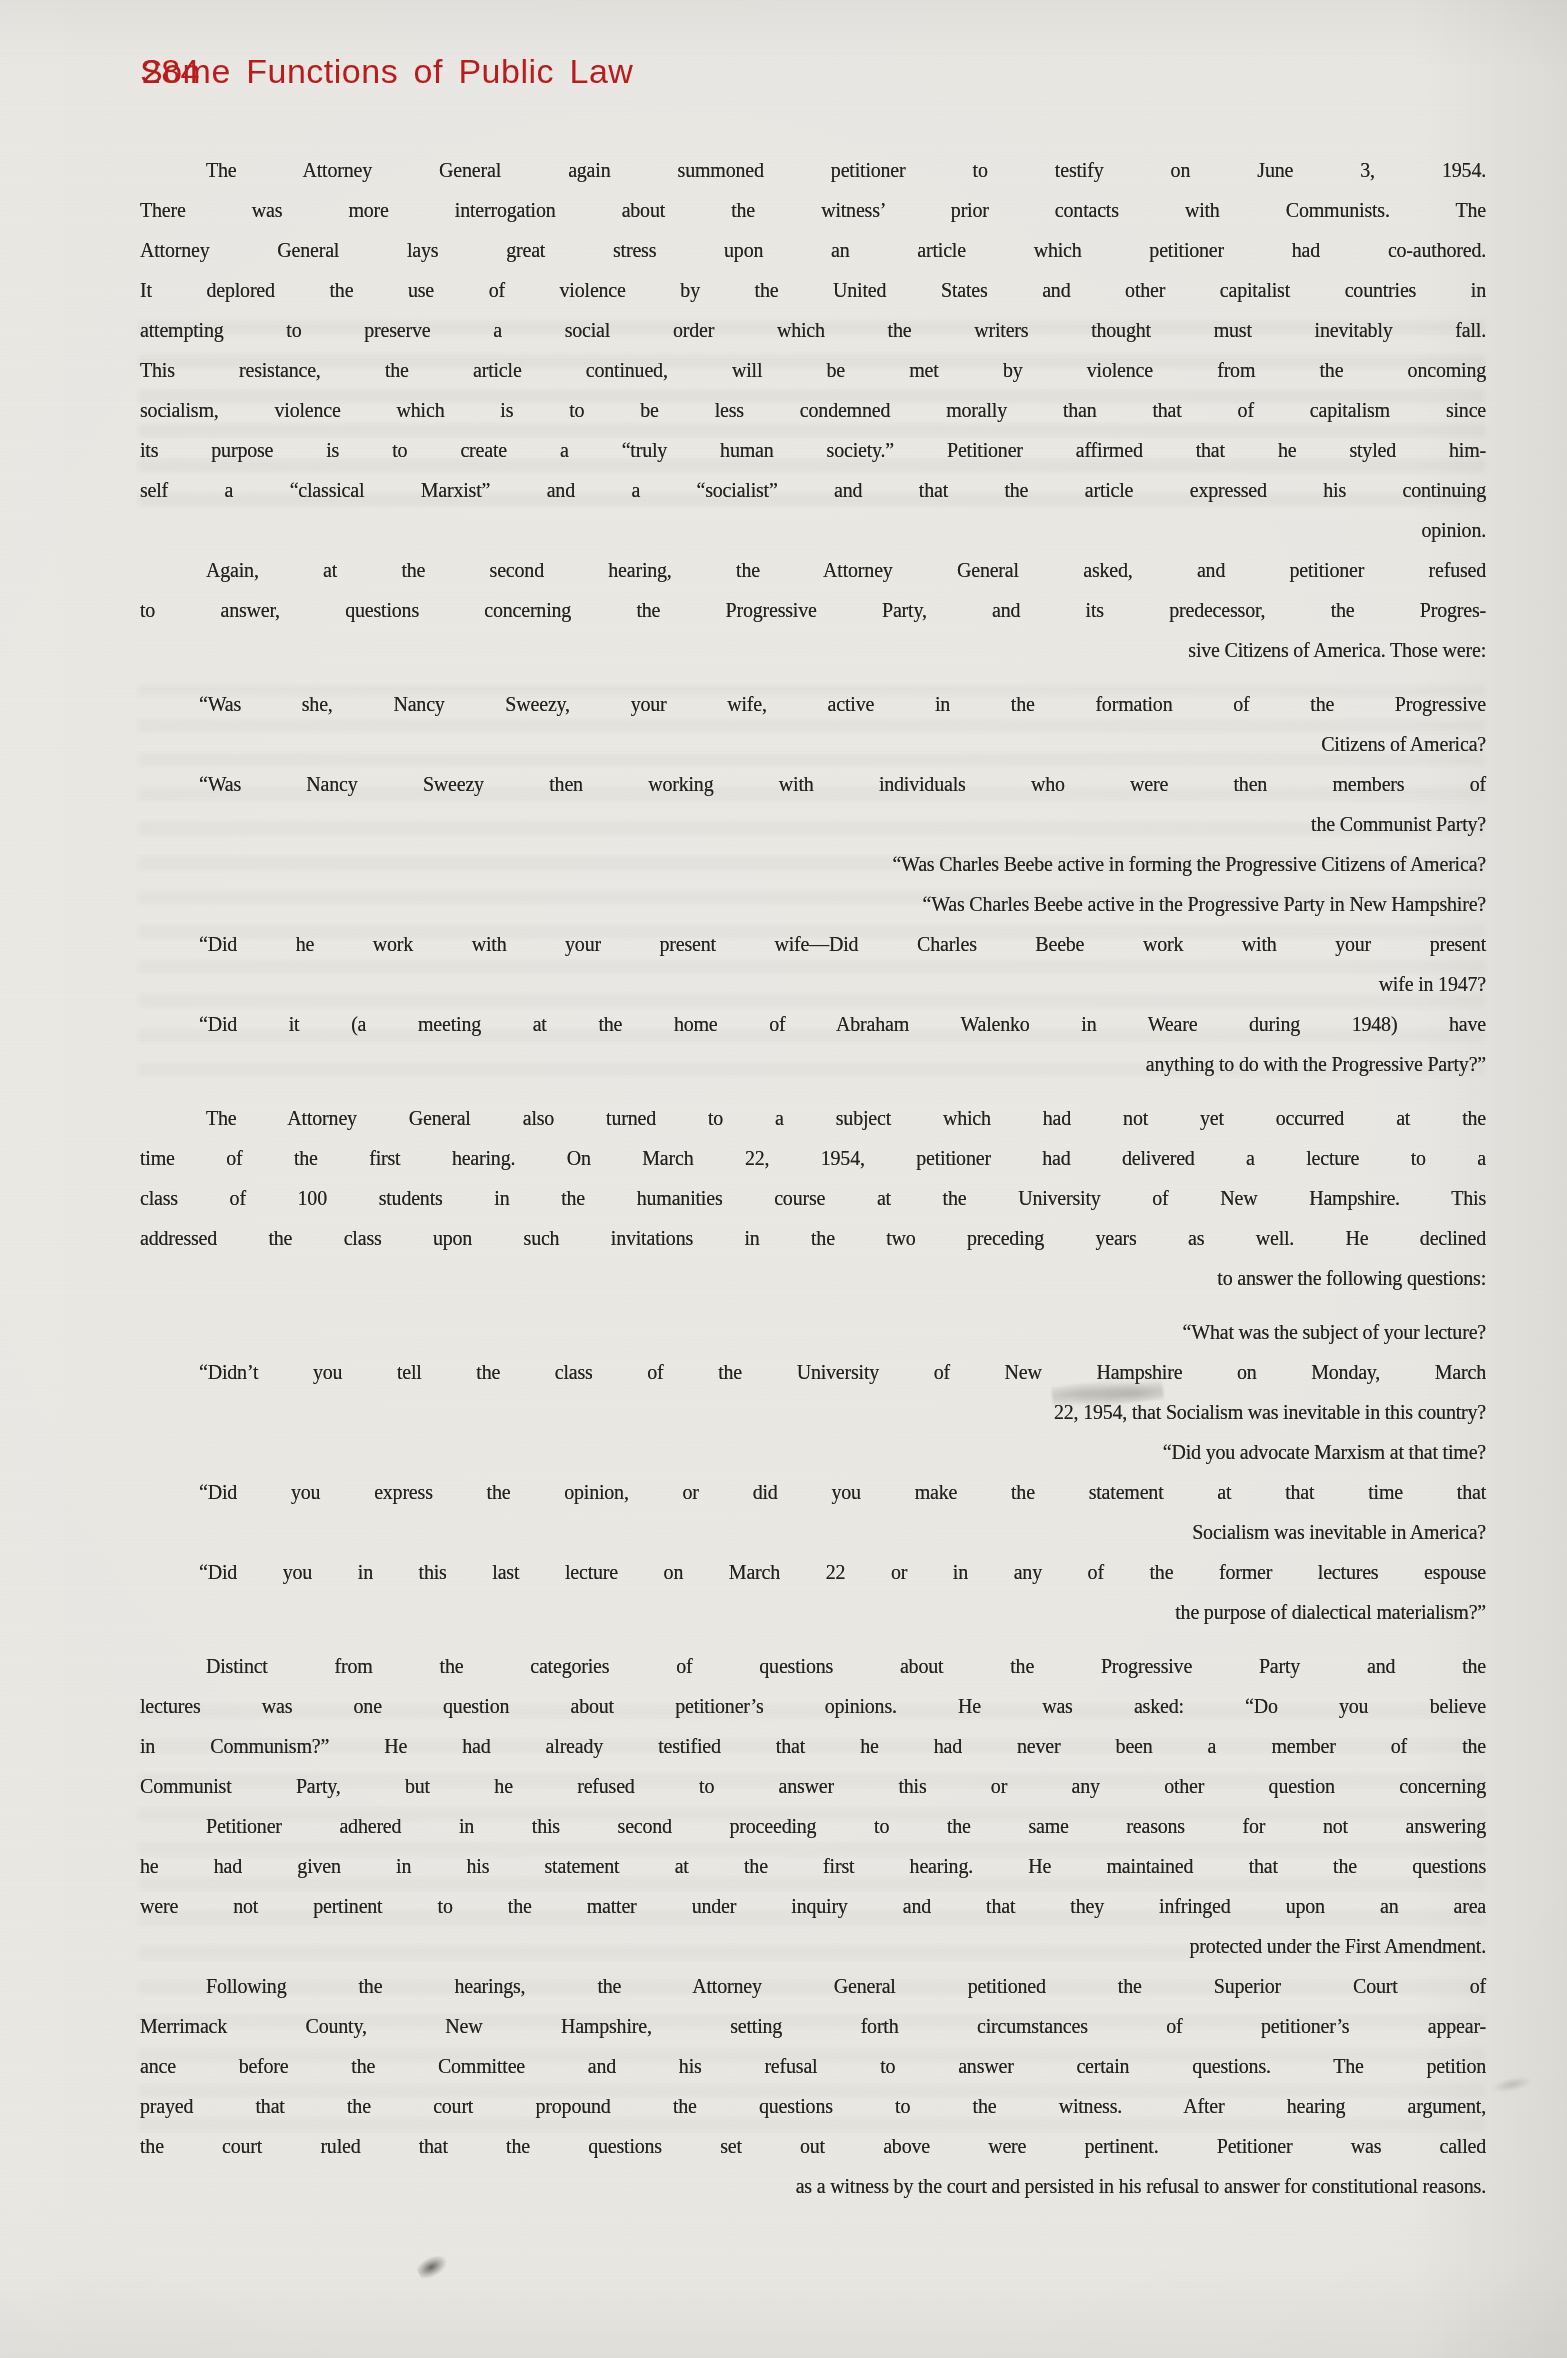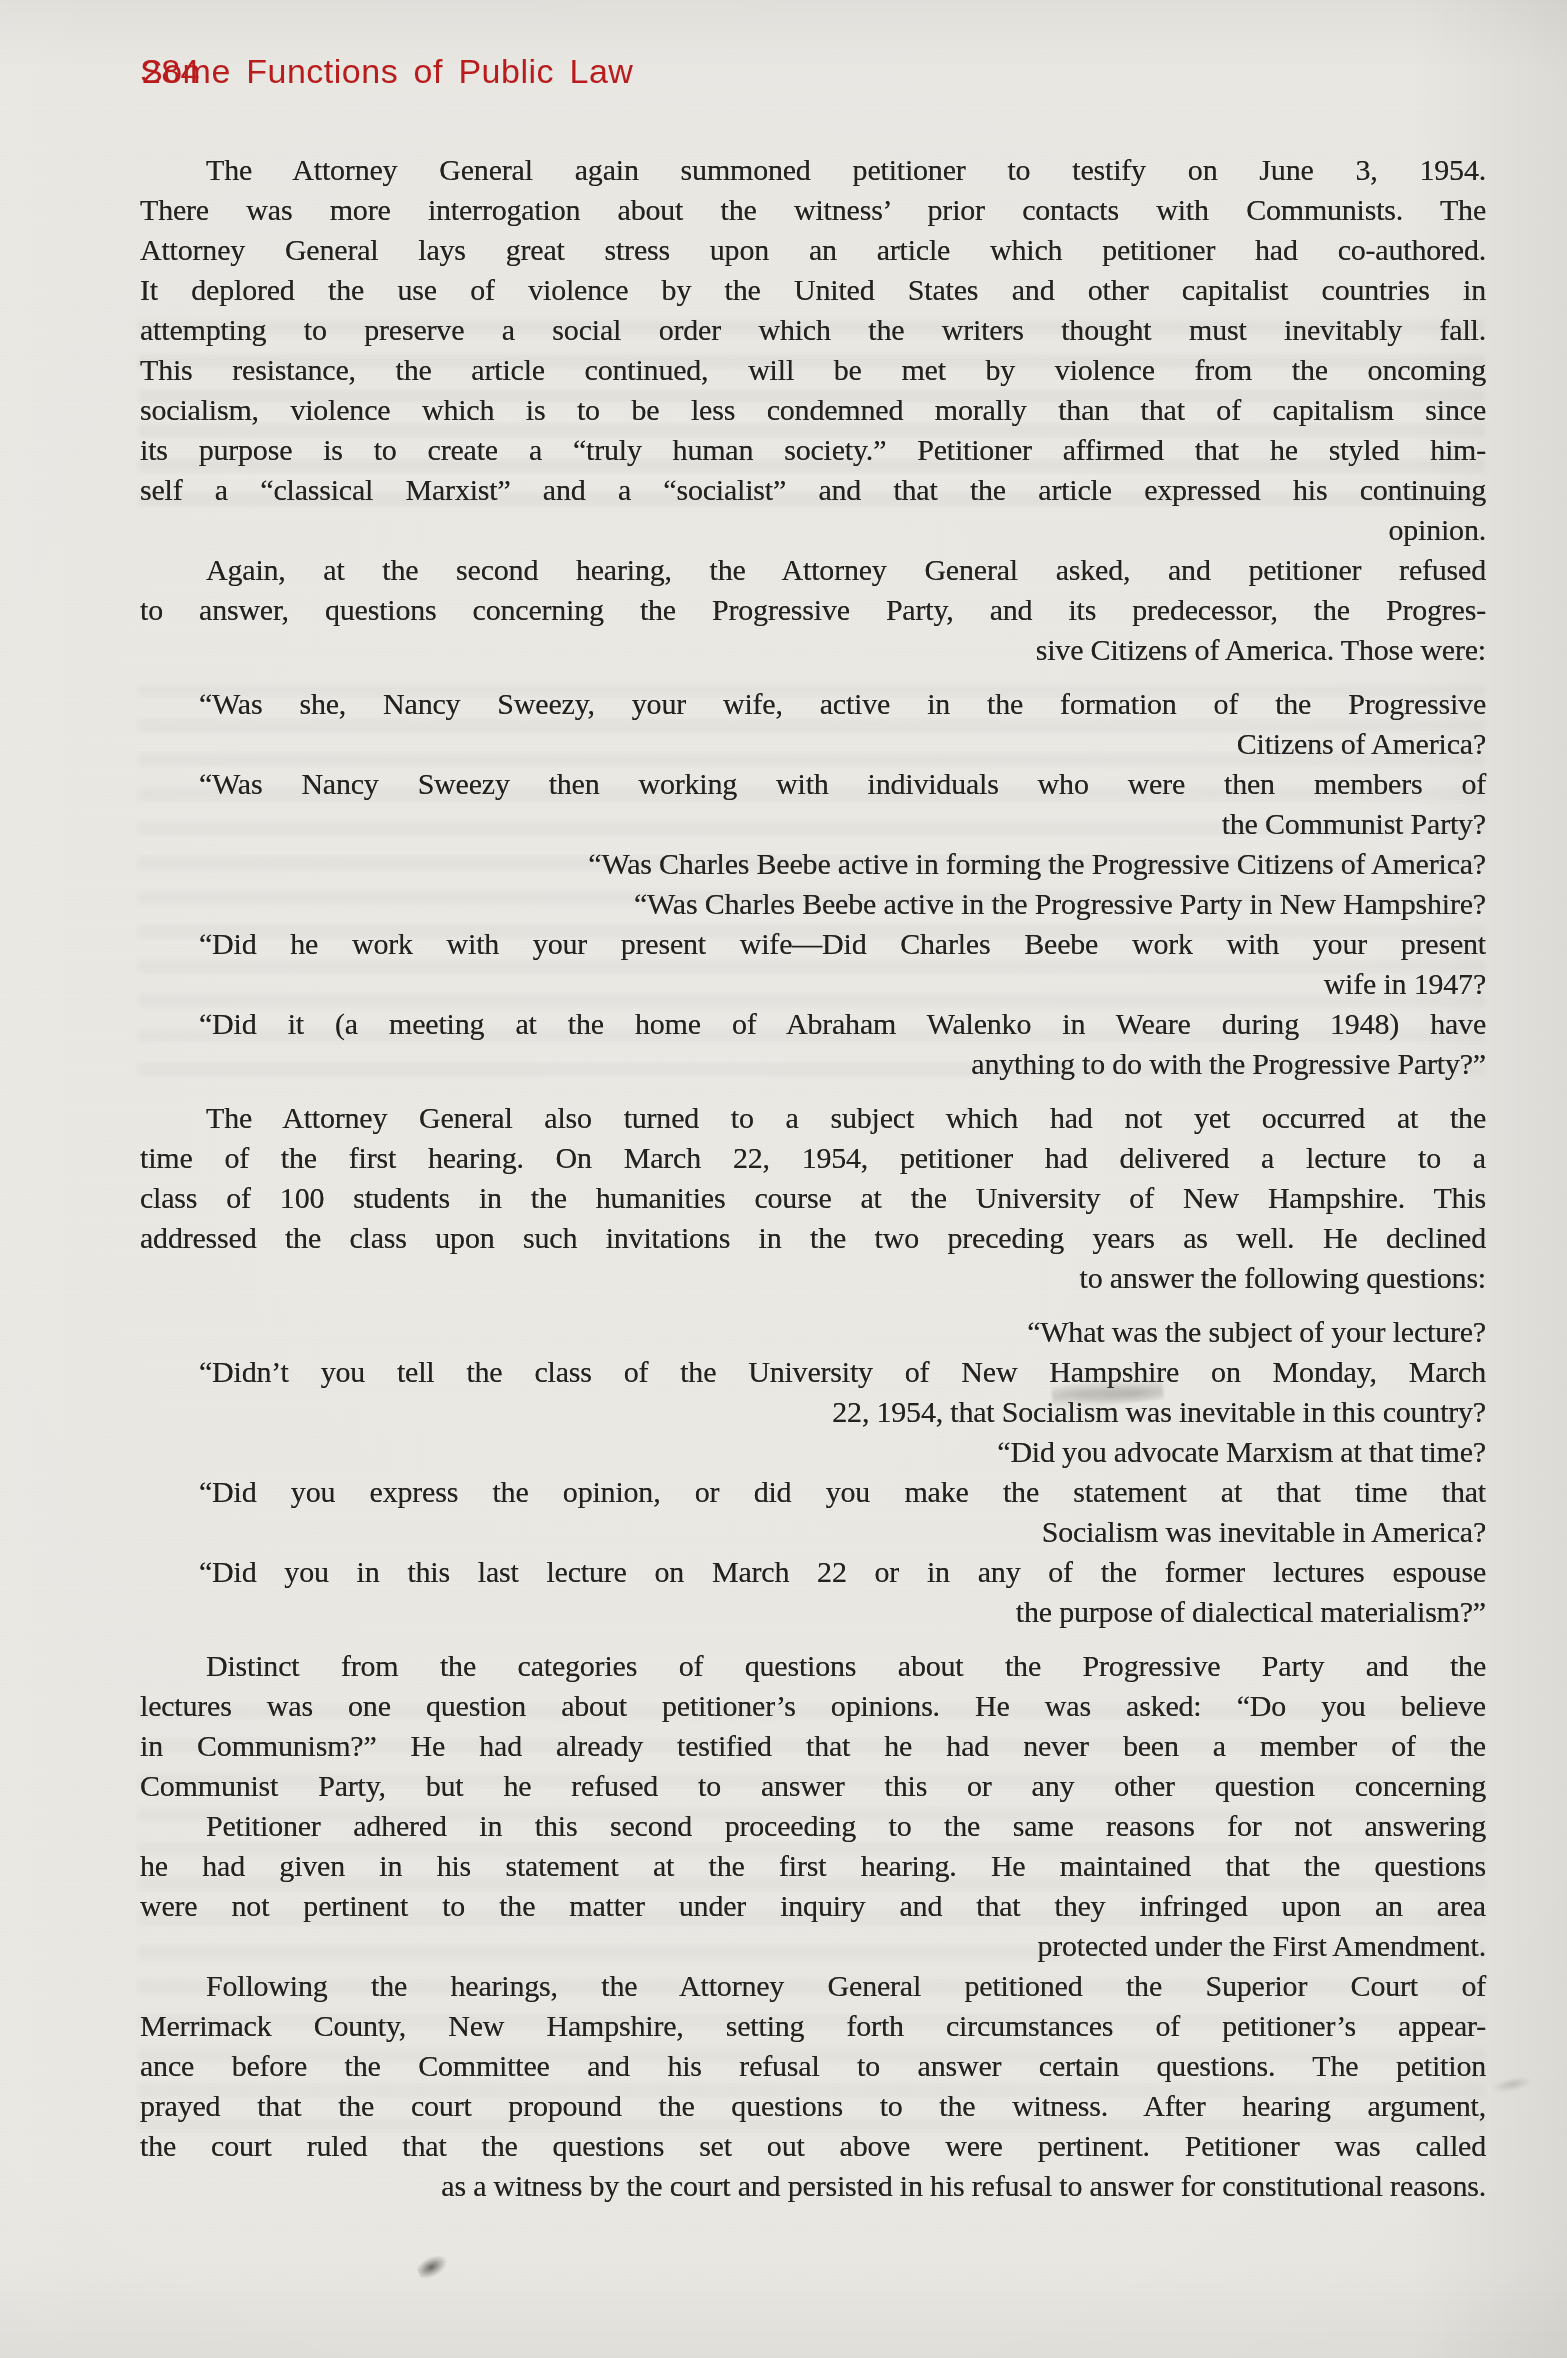--- a/index.html
+++ b/index.html
@@ -48,21 +48,21 @@
     font-family:"Liberation Sans","DejaVu Sans",sans-serif;
     font-weight:400; font-size:34px; color:#b91c1c;
     letter-spacing:0.5px;
   }
   .pagenum { position:absolute; left:1.8px; top:0; }
   .runtitle { position:absolute; left:0; right:0; text-align:left; top:0; word-spacing:5.5px; }
 
   
   .body {
     position:absolute; top:150px; left:140px; width:1346px;
-    font-size:30px; line-height:40px; letter-spacing:-0.2px;
+    font-size:20px; line-height:40px; letter-spacing:-0.2px;
     text-shadow:0 0 0.6px rgba(36,34,32,0.65);
   }
   .para  { margin:0; }
   .quote { margin:14px 0 14px 59px; }
   .line        { text-align:right; white-space:normal; }
   .line.just   { text-align:justify; text-align-last:justify; }
   .line.ind    { text-indent:66px; }
 
   
   .smudge-1 {

